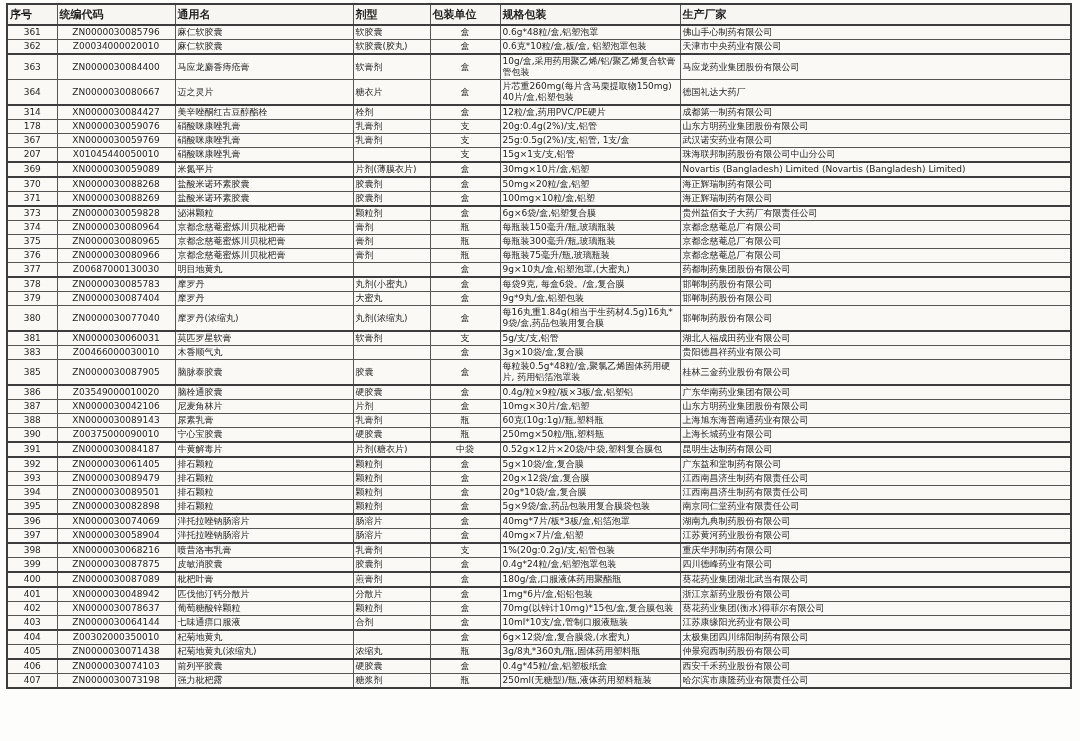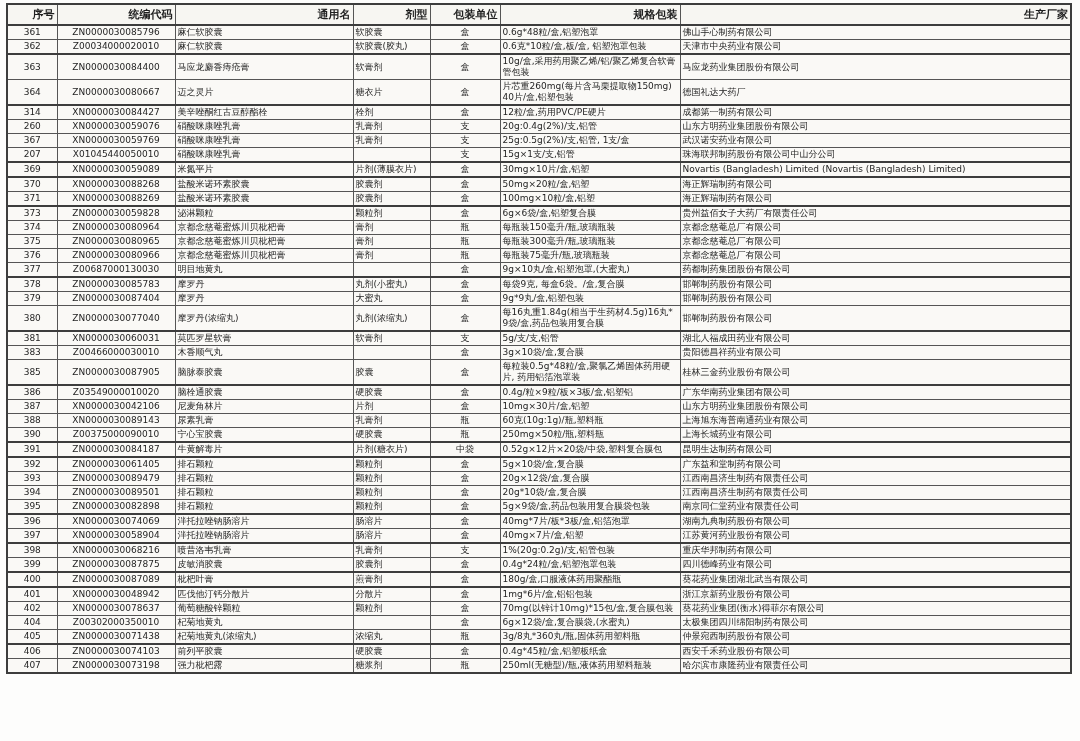--- a/index.html
+++ b/index.html
@@ -24,21 +24,21 @@
     padding:1px 2px;
     word-break:break-all;
     vertical-align:middle;
     overflow:hidden;
   }
   th {
     font-size:11px;
     font-weight:bold;
     padding:4px 2px;
     border-bottom:2px solid #3d3d3d;
-    text-align:right;
+    text-align:left;
     background:#f7f6f2;
   }
   td.col-seq, td.col-code, td.col-unit { text-align:center; }
   td.col-name, td.col-form, td.col-spec, td.col-maker { text-align:left; }
   tr.group-end td { border-bottom:2px solid #3d3d3d; }
 </style>
 </head>
 <body>
 
 <div class="page">
@@ -103,21 +103,21 @@
         <tr>
           <td class="col-seq">314</td>
           <td class="col-code">XN0000030084427</td>
           <td class="col-name">美辛唑酮红古豆醇酯栓</td>
           <td class="col-form">栓剂</td>
           <td class="col-unit">盒</td>
           <td class="col-spec">12粒/盒,药用PVC/PE硬片</td>
           <td class="col-maker">成都第一制药有限公司</td>
         </tr>
         <tr>
-          <td class="col-seq">260</td>
+          <td class="col-seq">178</td>
           <td class="col-code">XN0000030059076</td>
           <td class="col-name">硝酸咪康唑乳膏</td>
           <td class="col-form">乳膏剂</td>
           <td class="col-unit">支</td>
           <td class="col-spec">20g:0.4g(2%)/支,铝管</td>
           <td class="col-maker">山东方明药业集团股份有限公司</td>
         </tr>
         <tr>
           <td class="col-seq">367</td>
           <td class="col-code">XN0000030059769</td>
@@ -399,20 +399,29 @@
         </tr>
         <tr>
           <td class="col-seq">402</td>
           <td class="col-code">XN0000030078637</td>
           <td class="col-name">葡萄糖酸锌颗粒</td>
           <td class="col-form">颗粒剂</td>
           <td class="col-unit">盒</td>
           <td class="col-spec">70mg(以锌计10mg)*15包/盒,复合膜包装</td>
           <td class="col-maker">葵花药业集团(衡水)得菲尔有限公司</td>
         </tr>
+        <tr class="group-end">
+          <td class="col-seq">403</td>
+          <td class="col-code">ZN0000030064144</td>
+          <td class="col-name">七味通痹口服液</td>
+          <td class="col-form">合剂</td>
+          <td class="col-unit">盒</td>
+          <td class="col-spec">10ml*10支/盒,管制口服液瓶装</td>
+          <td class="col-maker">江苏康缘阳光药业有限公司</td>
+        </tr>
         <tr>
           <td class="col-seq">404</td>
           <td class="col-code">Z00302000350010</td>
           <td class="col-name">杞菊地黄丸</td>
           <td class="col-form"></td>
           <td class="col-unit">盒</td>
           <td class="col-spec">6g×12袋/盒,复合膜袋,(水蜜丸)</td>
           <td class="col-maker">太极集团四川绵阳制药有限公司</td>
         </tr>
         <tr class="group-end">

